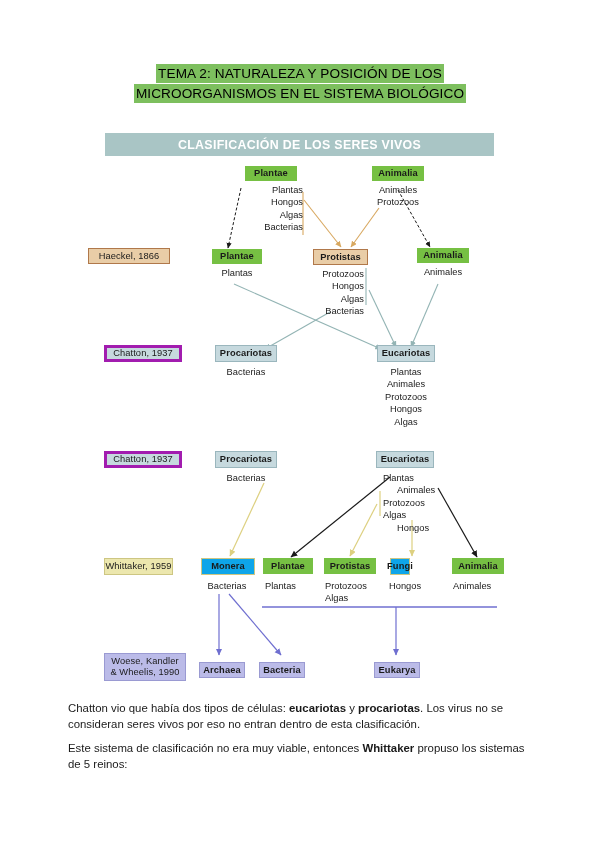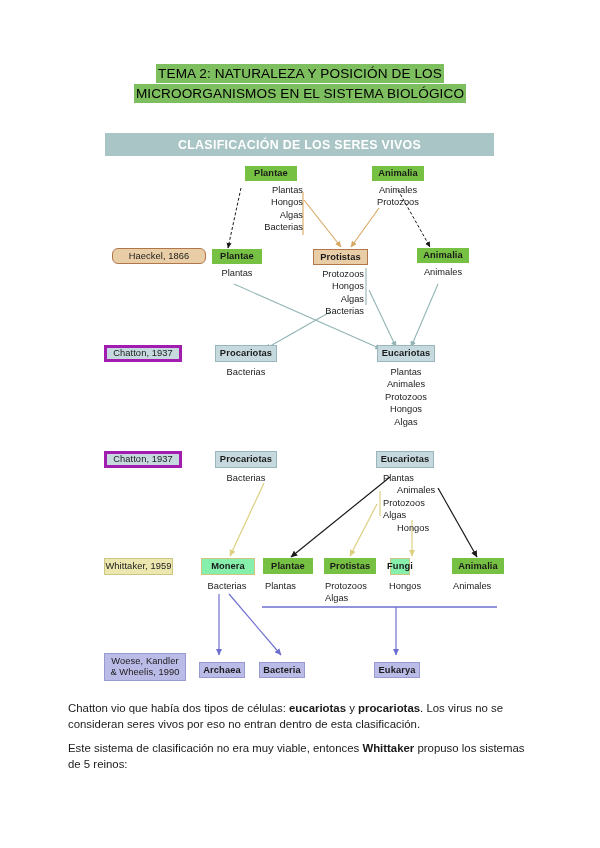--- a/index.html
+++ b/index.html
@@ -27,21 +27,21 @@
   svg.lines{position:absolute;left:0;top:0;width:600px;height:700px;
     pointer-events:none;}
 
   .chip{position:absolute;box-sizing:border-box;
     font-size:9.3px;line-height:13px;font-weight:bold;
     display:flex;align-items:center;justify-content:center;
     white-space:nowrap;letter-spacing:.1px;}
   .chip.green{background:#76c043;color:#1a1a1a;}
   .chip.tan{background:#e9cda7;color:#1a1a1a;border:1px solid #b0784a;}
   .chip.teal{background:#c6d9de;color:#1a1a1a;border:1px solid #9ab6bd;}
-  .chip.yellow{background:#86efac;color:#1a1a1a;border:1px solid #cdc682;}
+  .chip.yellow{background:#0ea5e9;color:#1a1a1a;border:1px solid #cdc682;}
   .chip.lav{background:#bbbbe8;color:#1a1a1a;border:1px solid #9a9ad2;}
   .chip.era{background:#e9cda7;color:#1a1a1a;border:1px solid #b0784a;
     font-weight:normal;}
   .chip.era-teal{background:#c6d9de;color:#1a1a1a;border:3px solid #a21caf;
     font-weight:normal;}
   .chip.era-yellow{background:#ece7ae;color:#1a1a1a;border:1px solid #cdc682;
     font-weight:normal;}
   .chip.era-lav{background:#bbbbe8;color:#1a1a1a;border:1px solid #9a9ad2;
     font-weight:normal;line-height:11px;flex-direction:column;
     justify-content:center;}
@@ -139,21 +139,21 @@
       <div>Algas</div>
       <div>Bacterias</div>
     </div>
 
     <div class="chip green" style="left:372px;top:166px;width:52px;height:15px;">Animalia</div>
     <div class="list center" style="left:362px;top:184px;width:72px;">
       <div>Animales</div>
       <div>Protozoos</div>
     </div>
 
-    <div class="chip era" style="left:112px;top:248px;width:94px;height:16px;border-radius:6px;">Haeckel, 1866</div>
+    <div class="chip era" style="left:88px;top:248px;width:82px;height:16px;">Haeckel, 1866</div>
 
     <div class="chip green" style="left:212px;top:249px;width:50px;height:15px;">Plantae</div>
     <div class="list center" style="left:205px;top:267px;width:64px;">
       <div>Plantas</div>
     </div>
 
     <div class="chip tan" style="left:313px;top:249px;width:55px;height:16px;">Protistas</div>
     <div class="list right" style="left:296px;top:268px;width:68px;">
       <div>Protozoos</div>
       <div>Hongos</div>

